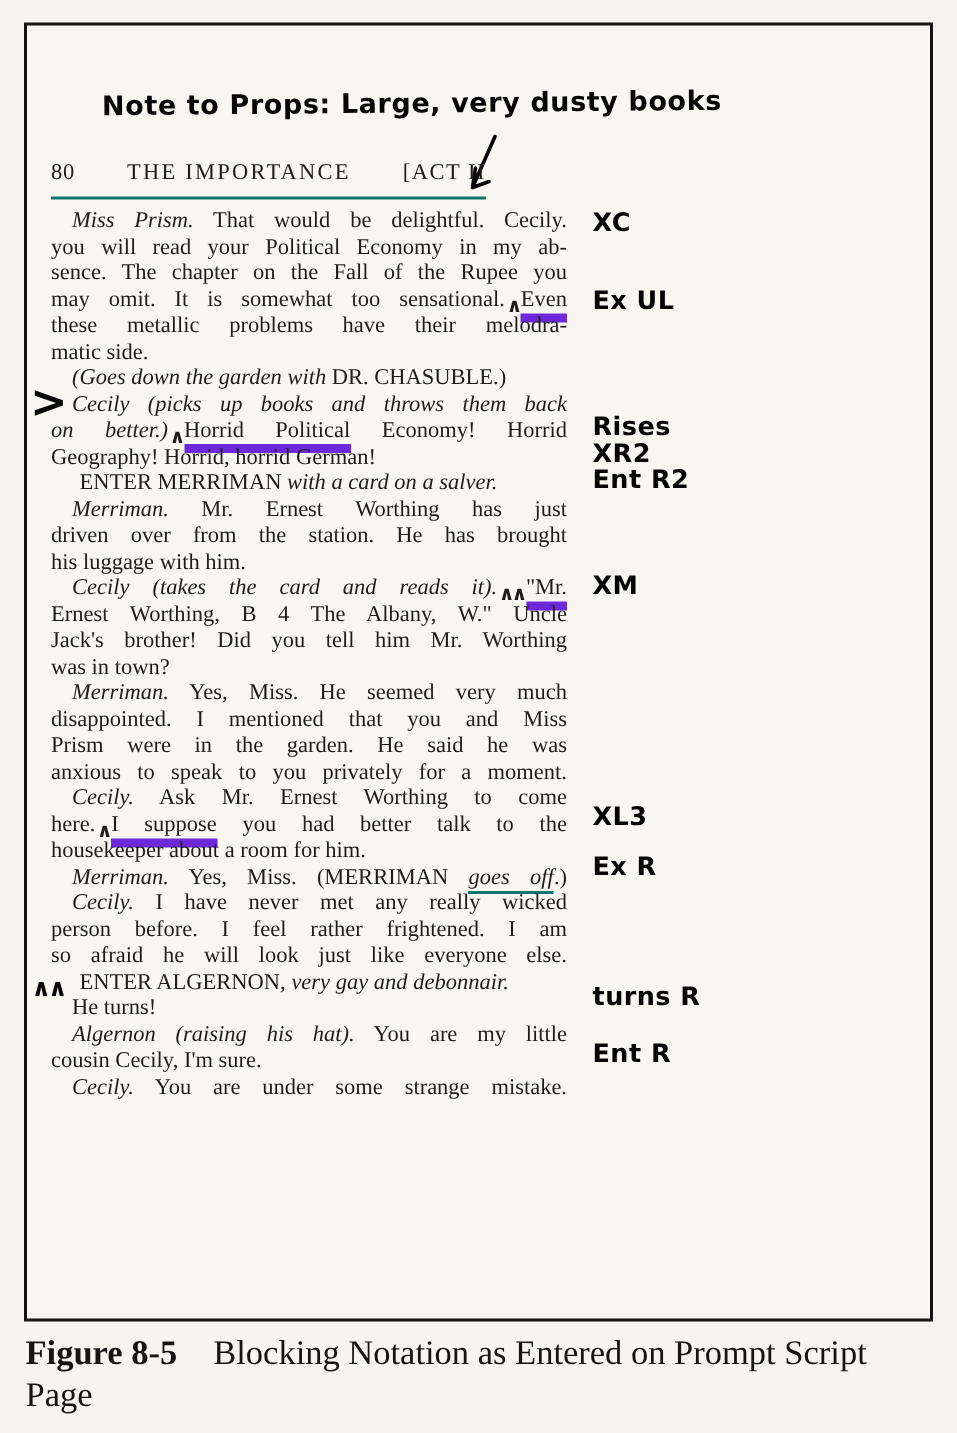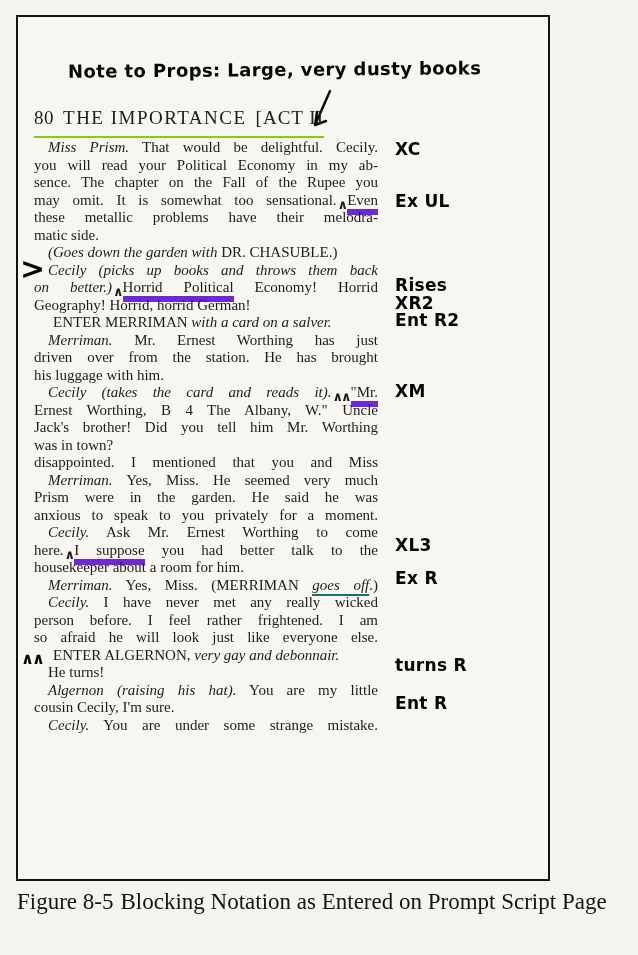--- a/index.html
+++ b/index.html
@@ -6,44 +6,44 @@
   body{
     width:638px;height:955px;
     background:#f6f4ef;
     font-family:"Liberation Serif", serif;
     color:#1d1c1a;
     position:relative;
     overflow:hidden;
   }
   .page{position:absolute;inset:0;}
   .frame{
-    position:absolute;left:16px;top:15px;width:534px;height:866px;
+    position:absolute;left:16px;top:15px;width:606px;height:866px;
     border:2.5px solid #121210;
     box-sizing:border-box;
     background:#f8f6f1;
   }
   
   .hand{
     font-family:"DejaVu Sans", sans-serif;
     font-weight:700;
     color:#050505;
     white-space:nowrap;
   }
   .note-to-props{
     position:absolute;left:50px;top:42px;
     font-size:18px;letter-spacing:.4px;
     transform:rotate(-.5deg);
   }
   .arrow-svg{position:absolute;left:288px;top:70px;}
   .pageheader{
     position:absolute;left:16px;top:90px;width:290px;
-    font-size:19px;
+    font-size:15px;
     display:flex;justify-content:space-between;align-items:flex-start;
     padding-bottom:7px;
-    border-bottom:2px solid #84cc16;
+    border-bottom:2px solid #0f766e;
   }
   .pageheader .runtitle{letter-spacing:1.5px;}
   .pageheader .pagenum{letter-spacing:.5px;}
   .pageheader .act{letter-spacing:1px;}
   .scriptcol{
     position:absolute;left:16px;top:122px;width:344px;
     font-size:15px;
   }
   .line{
     height:17.5px;line-height:17.5px;
@@ -68,21 +68,21 @@
   }
   .margin-note{
     position:absolute;left:377px;
     font-size:17px;letter-spacing:.3px;
   }
   .left-mark{position:absolute;}
   .caption{
     position:absolute;left:17px;top:888px;width:608px;
     font-size:23px;line-height:28px;color:#151412;
   }
-  .caption .cap-label{font-weight:400;margin-right:7px;}
+  .caption .cap-label{font-weight:700;margin-right:24px;}
 </style>
 </head>
 <body>
 
 <div class="page">
 
   <div class="frame">
 
     <div class="note-to-props hand">Note to Props: Large, very dusty books</div>
 
@@ -108,22 +108,22 @@
         <div class="line just"><span class="seg-i">on better.)</span><span class="seg-caret">∧</span><span class="seg-u">Horrid Political</span><span class="seg-r"> Economy! Horrid</span></div>
         <div class="line"><span class="seg-r">Geography! Horrid, horrid German!</span></div>
         <div class="line ind2"><span class="seg-r">ENTER MERRIMAN </span><span class="seg-i">with a card on a salver.</span></div>
         <div class="line just ind1"><span class="seg-i">Merriman.</span><span class="seg-r"> Mr. Ernest Worthing has just</span></div>
         <div class="line just"><span class="seg-r">driven over from the station. He has brought</span></div>
         <div class="line"><span class="seg-r">his luggage with him.</span></div>
         <div class="line just ind1"><span class="seg-i">Cecily (takes the card and reads it).</span><span class="seg-caret">∧∧</span><span class="seg-u">"Mr.</span></div>
         <div class="line just"><span class="seg-r">Ernest Worthing, B 4 The Albany, W." Uncle</span></div>
         <div class="line just"><span class="seg-r">Jack's brother! Did you tell him Mr. Worthing</span></div>
         <div class="line"><span class="seg-r">was in town?</span></div>
+        <div class="line just ind1"><span class="seg-i">Merriman.</span><span class="seg-r"> Yes, Miss. He seemed very much</span></div>
         <div class="line just"><span class="seg-r">disappointed. I mentioned that you and Miss</span></div>
-        <div class="line just ind1"><span class="seg-i">Merriman.</span><span class="seg-r"> Yes, Miss. He seemed very much</span></div>
         <div class="line just"><span class="seg-r">Prism were in the garden. He said he was</span></div>
         <div class="line just"><span class="seg-r">anxious to speak to you privately for a moment.</span></div>
         <div class="line just ind1"><span class="seg-i">Cecily.</span><span class="seg-r"> Ask Mr. Ernest Worthing to come</span></div>
         <div class="line just"><span class="seg-r">here.</span><span class="seg-caret">∧</span><span class="seg-u">I suppose</span><span class="seg-r"> you had better talk to the</span></div>
         <div class="line"><span class="seg-r">housekeeper about a room for him.</span></div>
         <div class="line just ind1"><span class="seg-i">Merriman.</span><span class="seg-r"> Yes, Miss. (MERRIMAN </span><span class="seg-ui">goes off</span><span class="seg-r">.)</span></div>
         <div class="line just ind1"><span class="seg-i">Cecily.</span><span class="seg-r"> I have never met any really wicked</span></div>
         <div class="line just"><span class="seg-r">person before. I feel rather frightened. I am</span></div>
         <div class="line just"><span class="seg-r">so afraid he will look just like everyone else.</span></div>
         <div class="line ind2"><span class="seg-r">ENTER ALGERNON, </span><span class="seg-i">very gay and debonnair.</span></div>

